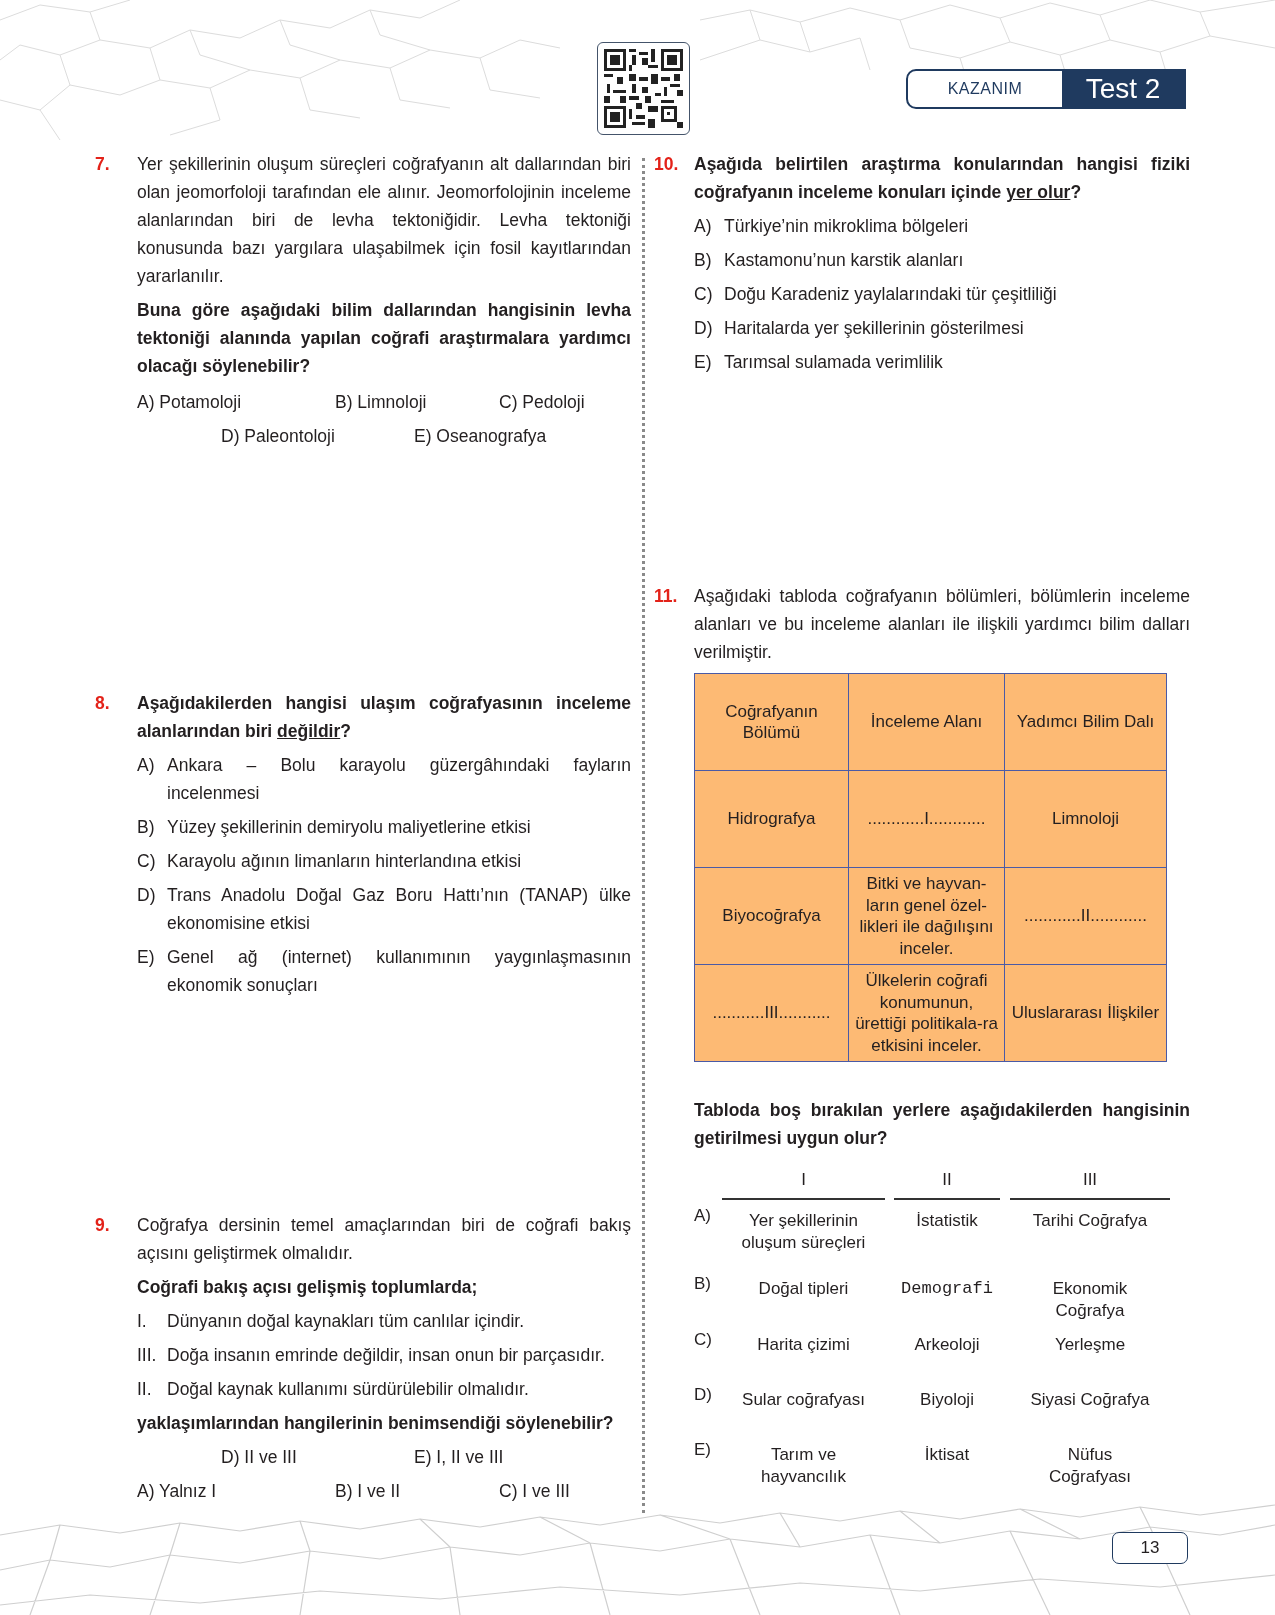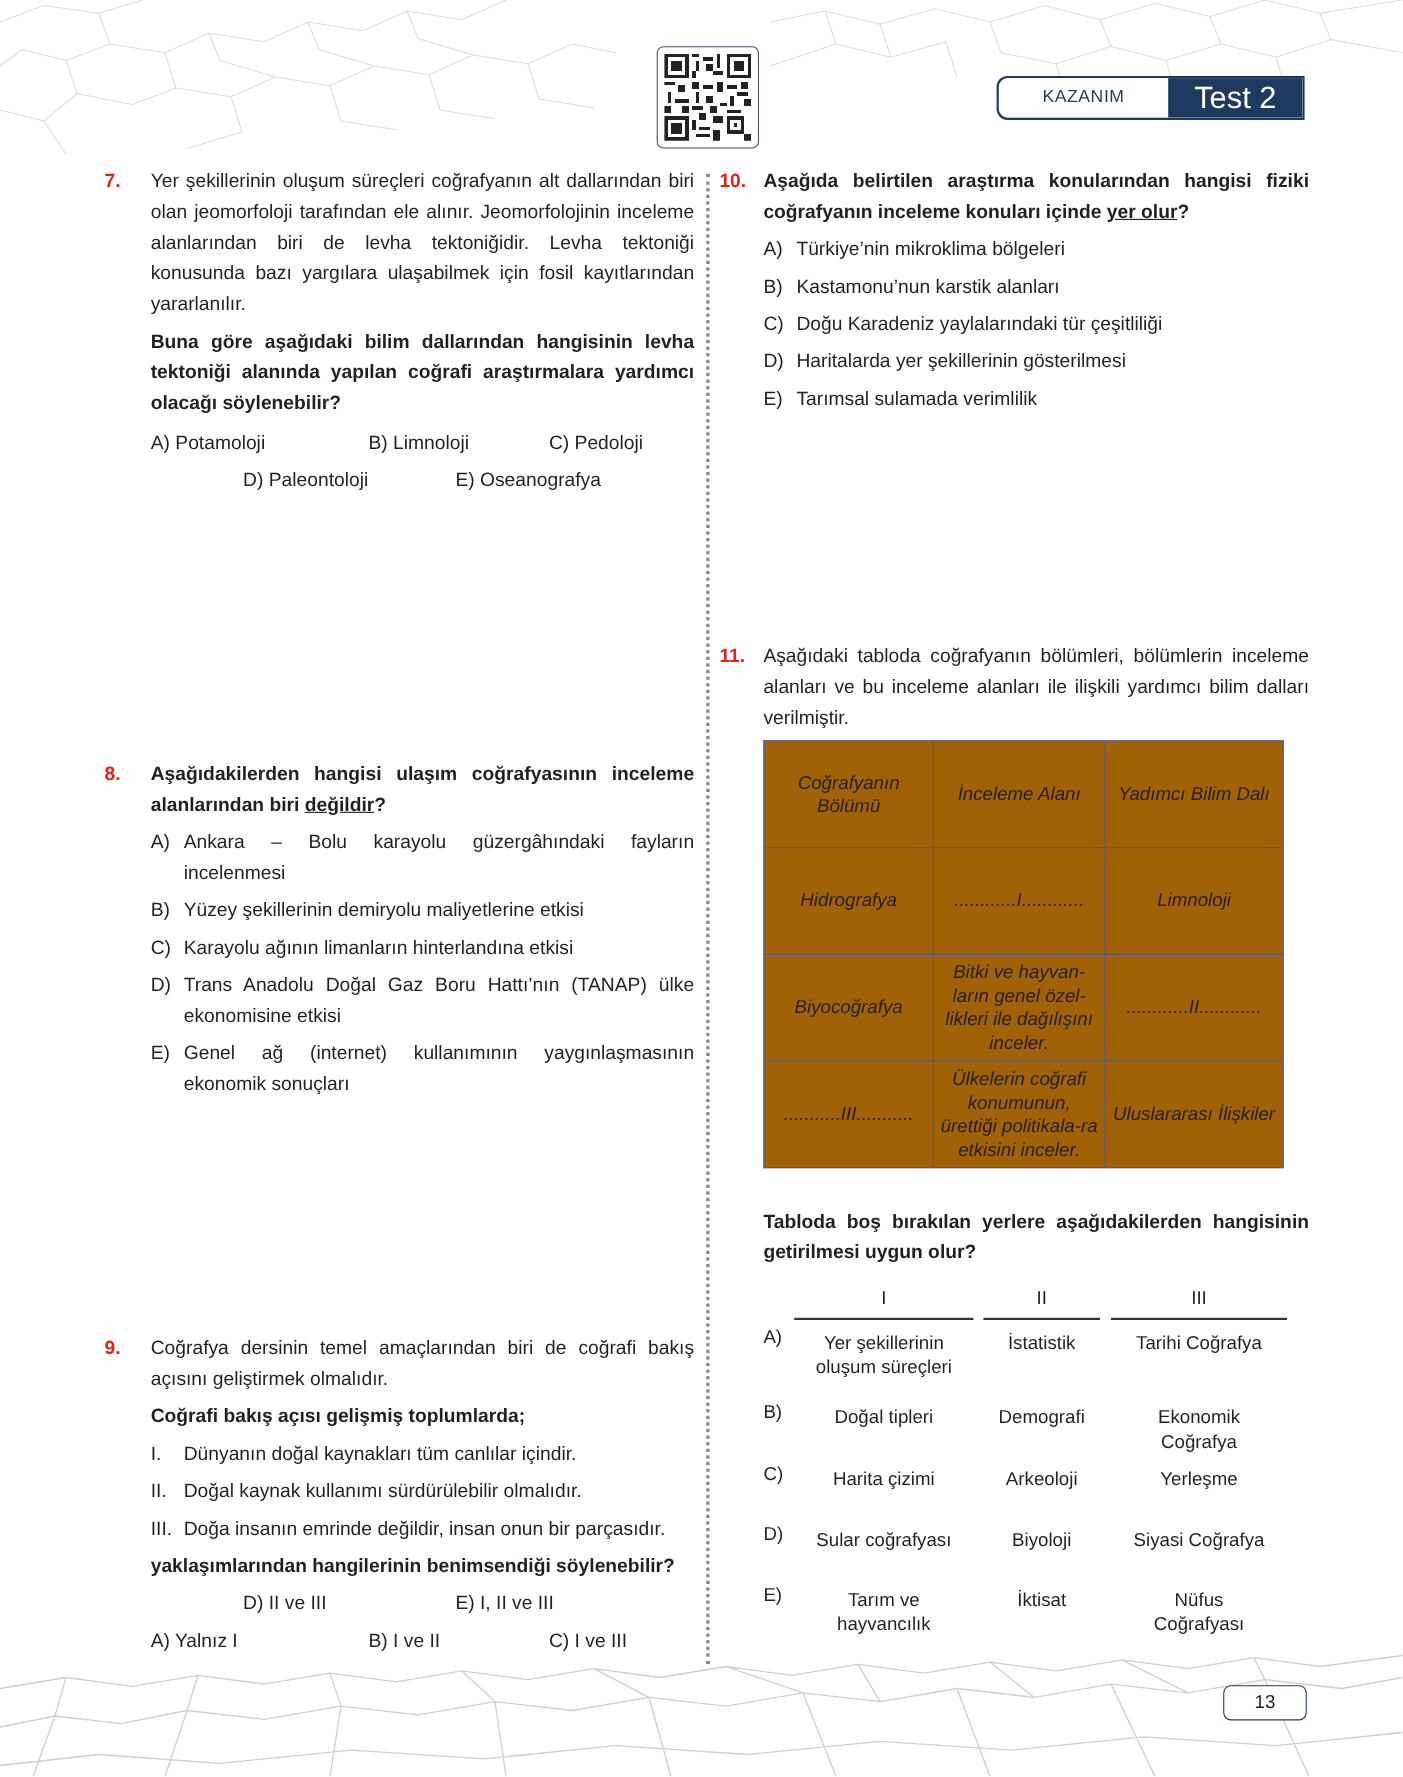--- a/index.html
+++ b/index.html
@@ -27,21 +27,21 @@
   .para { margin-top: 6px; }
   .opt { display: flex; margin-top: 6px; }
   .opt .l { width: 30px; flex: none; }
   .opt .t { flex: 1; text-align: justify; }
   .roman { display: flex; margin-top: 6px; }
   .roman .l { width: 30px; flex: none; }
 
   .row3 { position: relative; height: 28px; margin-top: 8px; }
   .row3 span { position: absolute; top: 0; }
 
-  .tbl { position: absolute; left: 694px; top: 673px; border-collapse: collapse; background: #a16207; font-style: italic; }
+  .tbl { position: absolute; left: 694px; top: 673px; border-collapse: collapse; background: #fdba74; }
   .tbl td { border: 1.5px solid #4a5aa6; text-align: center; vertical-align: middle; font-size: 17px; line-height: 21.5px; padding: 0 6px; }
   .tbl .c1 { width: 154px; } .tbl .c2 { width: 156px; } .tbl .c3 { width: 162px; }
   .tbl tr { height: 97px; }
 
   .ans { position: absolute; left: 694px; top: 1170px; width: 472px; font-size: 17px; }
   .ans .hdr { position: relative; height: 24px; }
   .ans .hdr span { position: absolute; top: 0; text-align: center; }
   .ans .line { position: absolute; top: 28px; border-top: 2px solid #333; }
   .ans .r { position: absolute; left: 0; width: 472px; line-height: 21.5px; }
   .ans .r .k { position: absolute; left: 0; top: -5px; }
@@ -170,26 +170,26 @@
 <div class="q" style="left:95px; top:1211px; width:536px;">
   <span class="num">9.</span>
   <div class="body">
     <div class="txt">Coğrafya dersinin temel amaçlarından biri de coğrafi bakış açısını geliştirmek olmalıdır.</div>
     <div class="bold para">Coğrafi bakış açısı gelişmiş toplumlarda;</div>
     <div class="roman">
         <span class="l">I.</span>
         <span>Dünyanın doğal kaynakları tüm canlılar içindir.</span>
       </div>
     <div class="roman">
+        <span class="l">III.</span>
+        <span>Doğa insanın emrinde değildir, insan onun bir parçasıdır.</span>
+      </div>
+    <div class="roman">
         <span class="l">II.</span>
         <span>Doğal kaynak kullanımı sürdürülebilir olmalıdır.</span>
-      </div>
-    <div class="roman">
-        <span class="l">III.</span>
-        <span>Doğa insanın emrinde değildir, insan onun bir parçasıdır.</span>
       </div>
     <div class="bold para">yaklaşımlarından hangilerinin benimsendiği söylenebilir?</div>
     <div class="row3" style="margin-top:6px;">
       <span style="left:84px">D)  II ve III</span>
       <span style="left:277px">E)  I, II ve III</span>
     </div>
     <div class="row3" style="margin-top:6px;">
       <span style="left:0">A) Yalnız I</span>
       <span style="left:198px">B) I ve II</span>
       <span style="left:362px">C) I ve III</span>
@@ -272,21 +272,21 @@
 
   <div class="r" style="top:40px;">
     <span class="k">A)</span>
     <span class="c" style="left:28px; width:163px;">Yer şekillerinin oluşum süreçleri</span>
     <span class="c" style="left:200px; width:106px;">İstatistik</span>
     <span class="c" style="left:316px; width:160px;">Tarihi Coğrafya</span>
   </div>
   <div class="r" style="top:108px;">
     <span class="k">B)</span>
     <span class="c" style="left:28px; width:163px;">Doğal tipleri</span>
-    <span class="c" style="left:200px; width:106px;">Demografi</span>
+    <span class="c" style="left:200px; width:106px;font-family:Liberation Mono, monospace;">Demografi</span>
     <span class="c" style="left:330px; width:132px;">Ekonomik Coğrafya</span>
   </div>
   <div class="r" style="top:164px;">
     <span class="k">C)</span>
     <span class="c" style="left:28px; width:163px;">Harita çizimi</span>
     <span class="c" style="left:200px; width:106px;">Arkeoloji</span>
     <span class="c" style="left:316px; width:160px;">Yerleşme</span>
   </div>
   <div class="r" style="top:219px;">
     <span class="k">D)</span>

